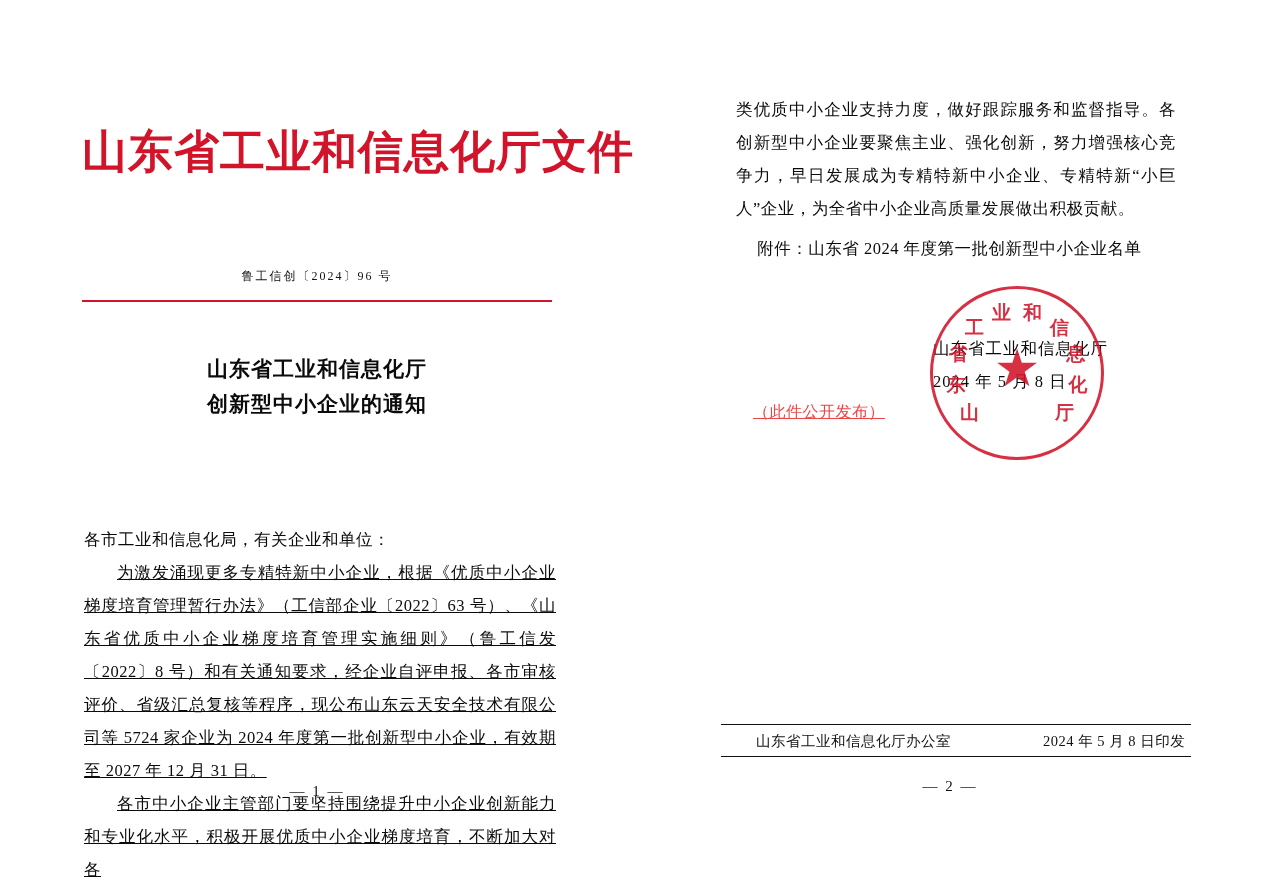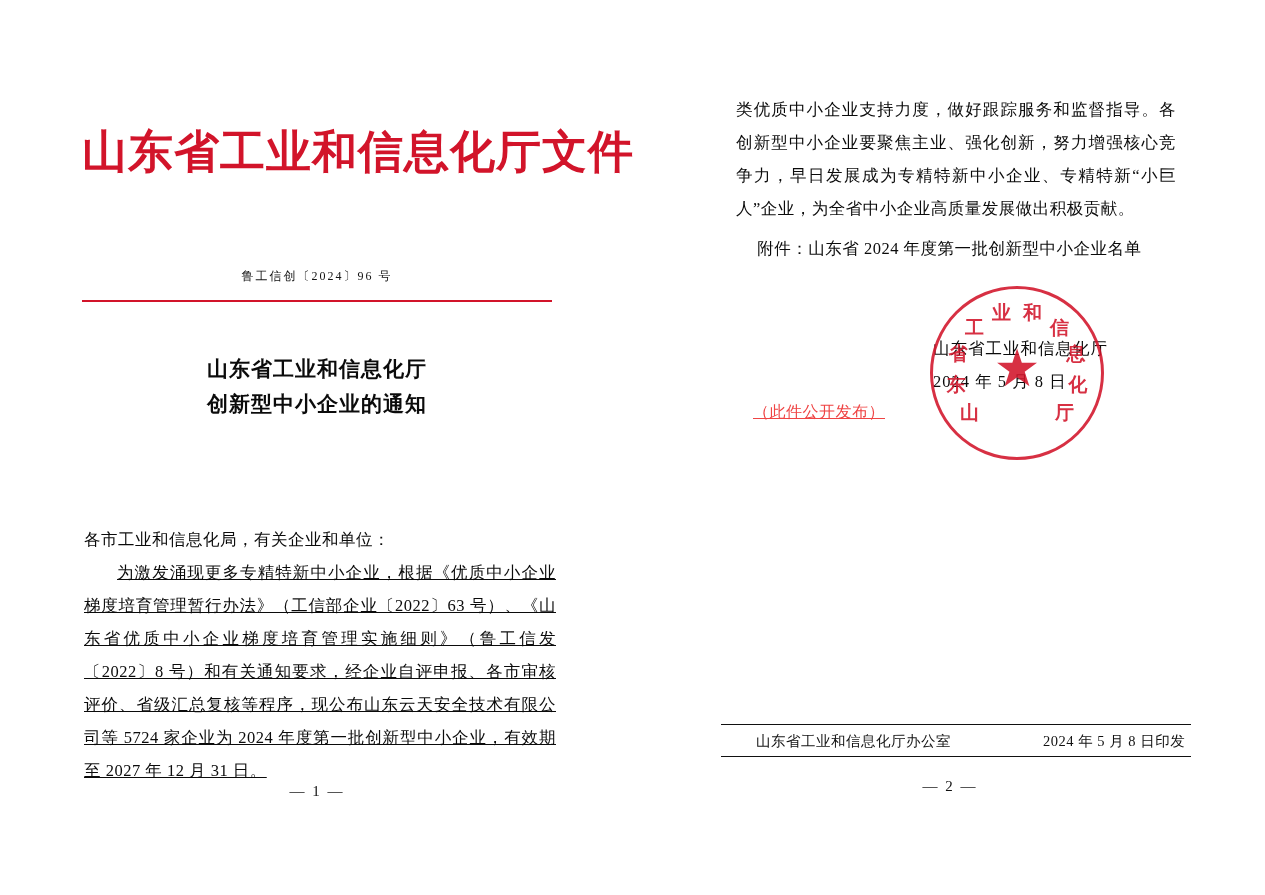--- a/index.html
+++ b/index.html
@@ -251,20 +251,21 @@
     <div class="red-rule"></div>
 
     <div class="title-block">
       <div>山东省工业和信息化厅</div>
       <div>创新型中小企业的通知</div>
     </div>
 
     <div class="body-text">
       <p>各市工业和信息化局，有关企业和单位：</p>
       <p class="indent">为激发涌现更多专精特新中小企业，根据《优质中小企业梯度培育管理暂行办法》（工信部企业〔2022〕63 号）、《山东省优质中小企业梯度培育管理实施细则》（鲁工信发〔2022〕8 号）和有关通知要求，经企业自评申报、各市审核评价、省级汇总复核等程序，现公布山东云天安全技术有限公司等 5724 家企业为 2024 年度第一批创新型中小企业，有效期至 2027 年 12 月 31 日。</p>
+      <p class="indent">各市中小企业主管部门要坚持围绕提升中小企业创新能力和专业化水平，积极开展优质中小企业梯度培育，不断加大对各</p>
     </div>
 
     <div class="page-num page-num-left">— 1 —</div>
   </div>
 
   <div class="page-right">
 
     <div class="body-text-right">
       <p>类优质中小企业支持力度，做好跟踪服务和监督指导。各创新型中小企业要聚焦主业、强化创新，努力增强核心竞争力，早日发展成为专精特新中小企业、专精特新“小巨人”企业，为全省中小企业高质量发展做出积极贡献。</p>
     </div>

